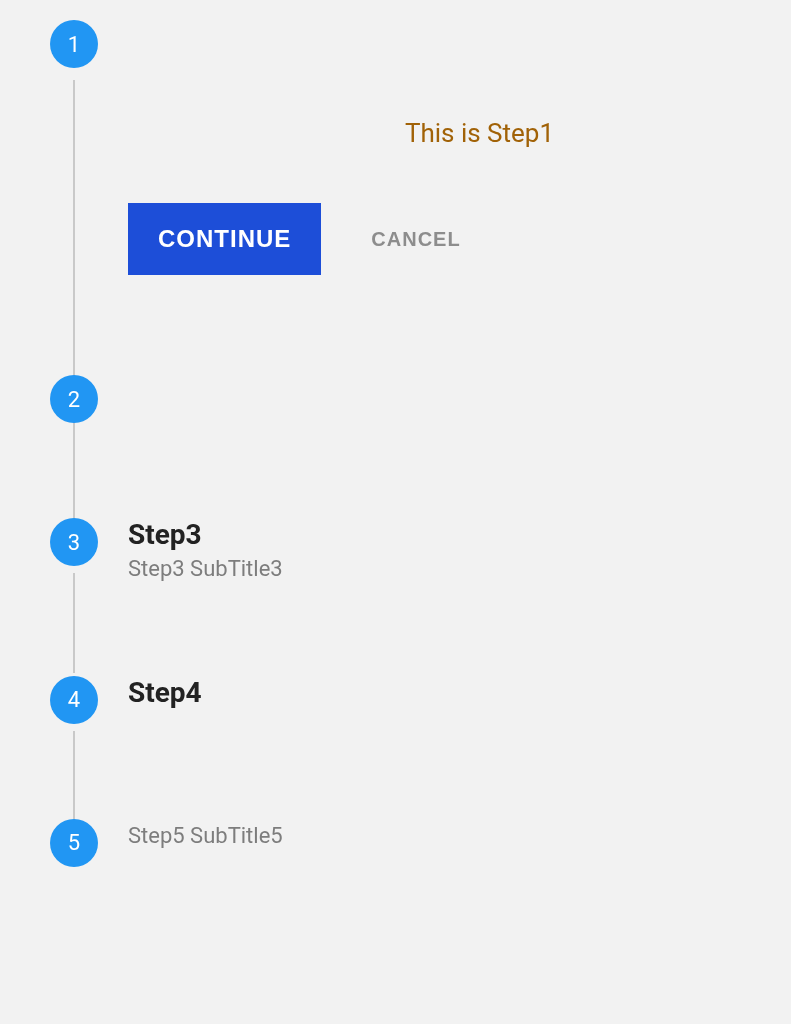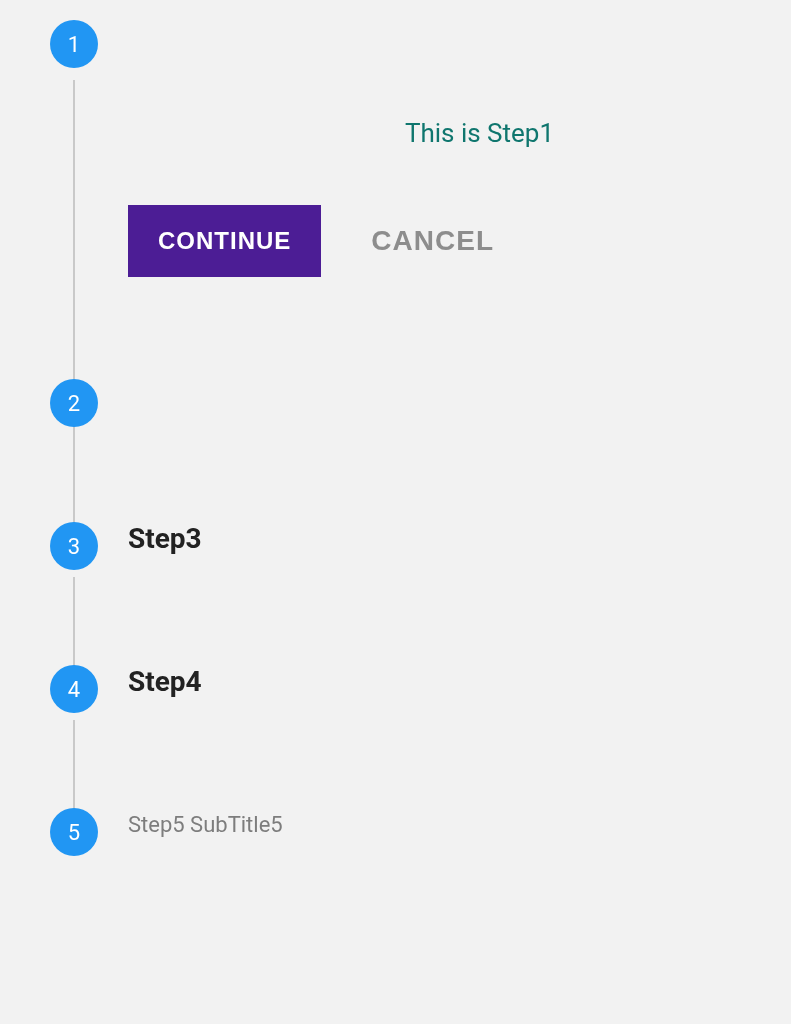--- a/index.html
+++ b/index.html
@@ -51,46 +51,46 @@
       width: 2px;
       background: #c9c9c9;
       z-index: 1;
     }
     .step-content-area {
       margin-left: 78px;
       margin-top: 50px;
     }
     .step-content-text {
       font-size: 26px;
-      color: #0f766e;
+      color: #a16207;
       text-align: center;
       margin-left: 90px;
     }
     .button-row {
       display: flex;
       align-items: center;
       gap: 40px;
       margin-top: 55px;
     }
     .btn-continue {
-      background: #4c1d95;
+      background: #1d4ed8;
       color: #fff;
       border: none;
       padding: 22px 30px;
       font-size: 24px;
       font-weight: 600;
       letter-spacing: 1px;
       cursor: pointer;
       text-transform: uppercase;
     }
     .btn-cancel {
       background: transparent;
       color: #8d8d8d;
       border: none;
-      font-size: 28px;
+      font-size: 20px;
       font-weight: 600;
       letter-spacing: 1px;
       cursor: pointer;
       text-transform: uppercase;
       padding: 22px 10px;
     }
     
     .step.first .step-labels { margin-top: -6px; }
     .spacer { height: 95px; position: relative; }
   </style>
@@ -127,20 +127,21 @@
   </div>
 
   <div class="spacer"></div>
 
   <div class="step">
     <div class="step-icon">
         <span>3</span>
       </div>
     <div class="step-labels">
       <div class="step-title">Step3</div>
+      <div class="step-subtitle">Step3 SubTitle3</div>
     </div>
     <div class="connector" style="top:55px; height:100px;"></div>
   </div>
 
   <div class="spacer"></div>
 
   <div class="step">
     <div class="step-icon">
         <span>4</span>
       </div>

